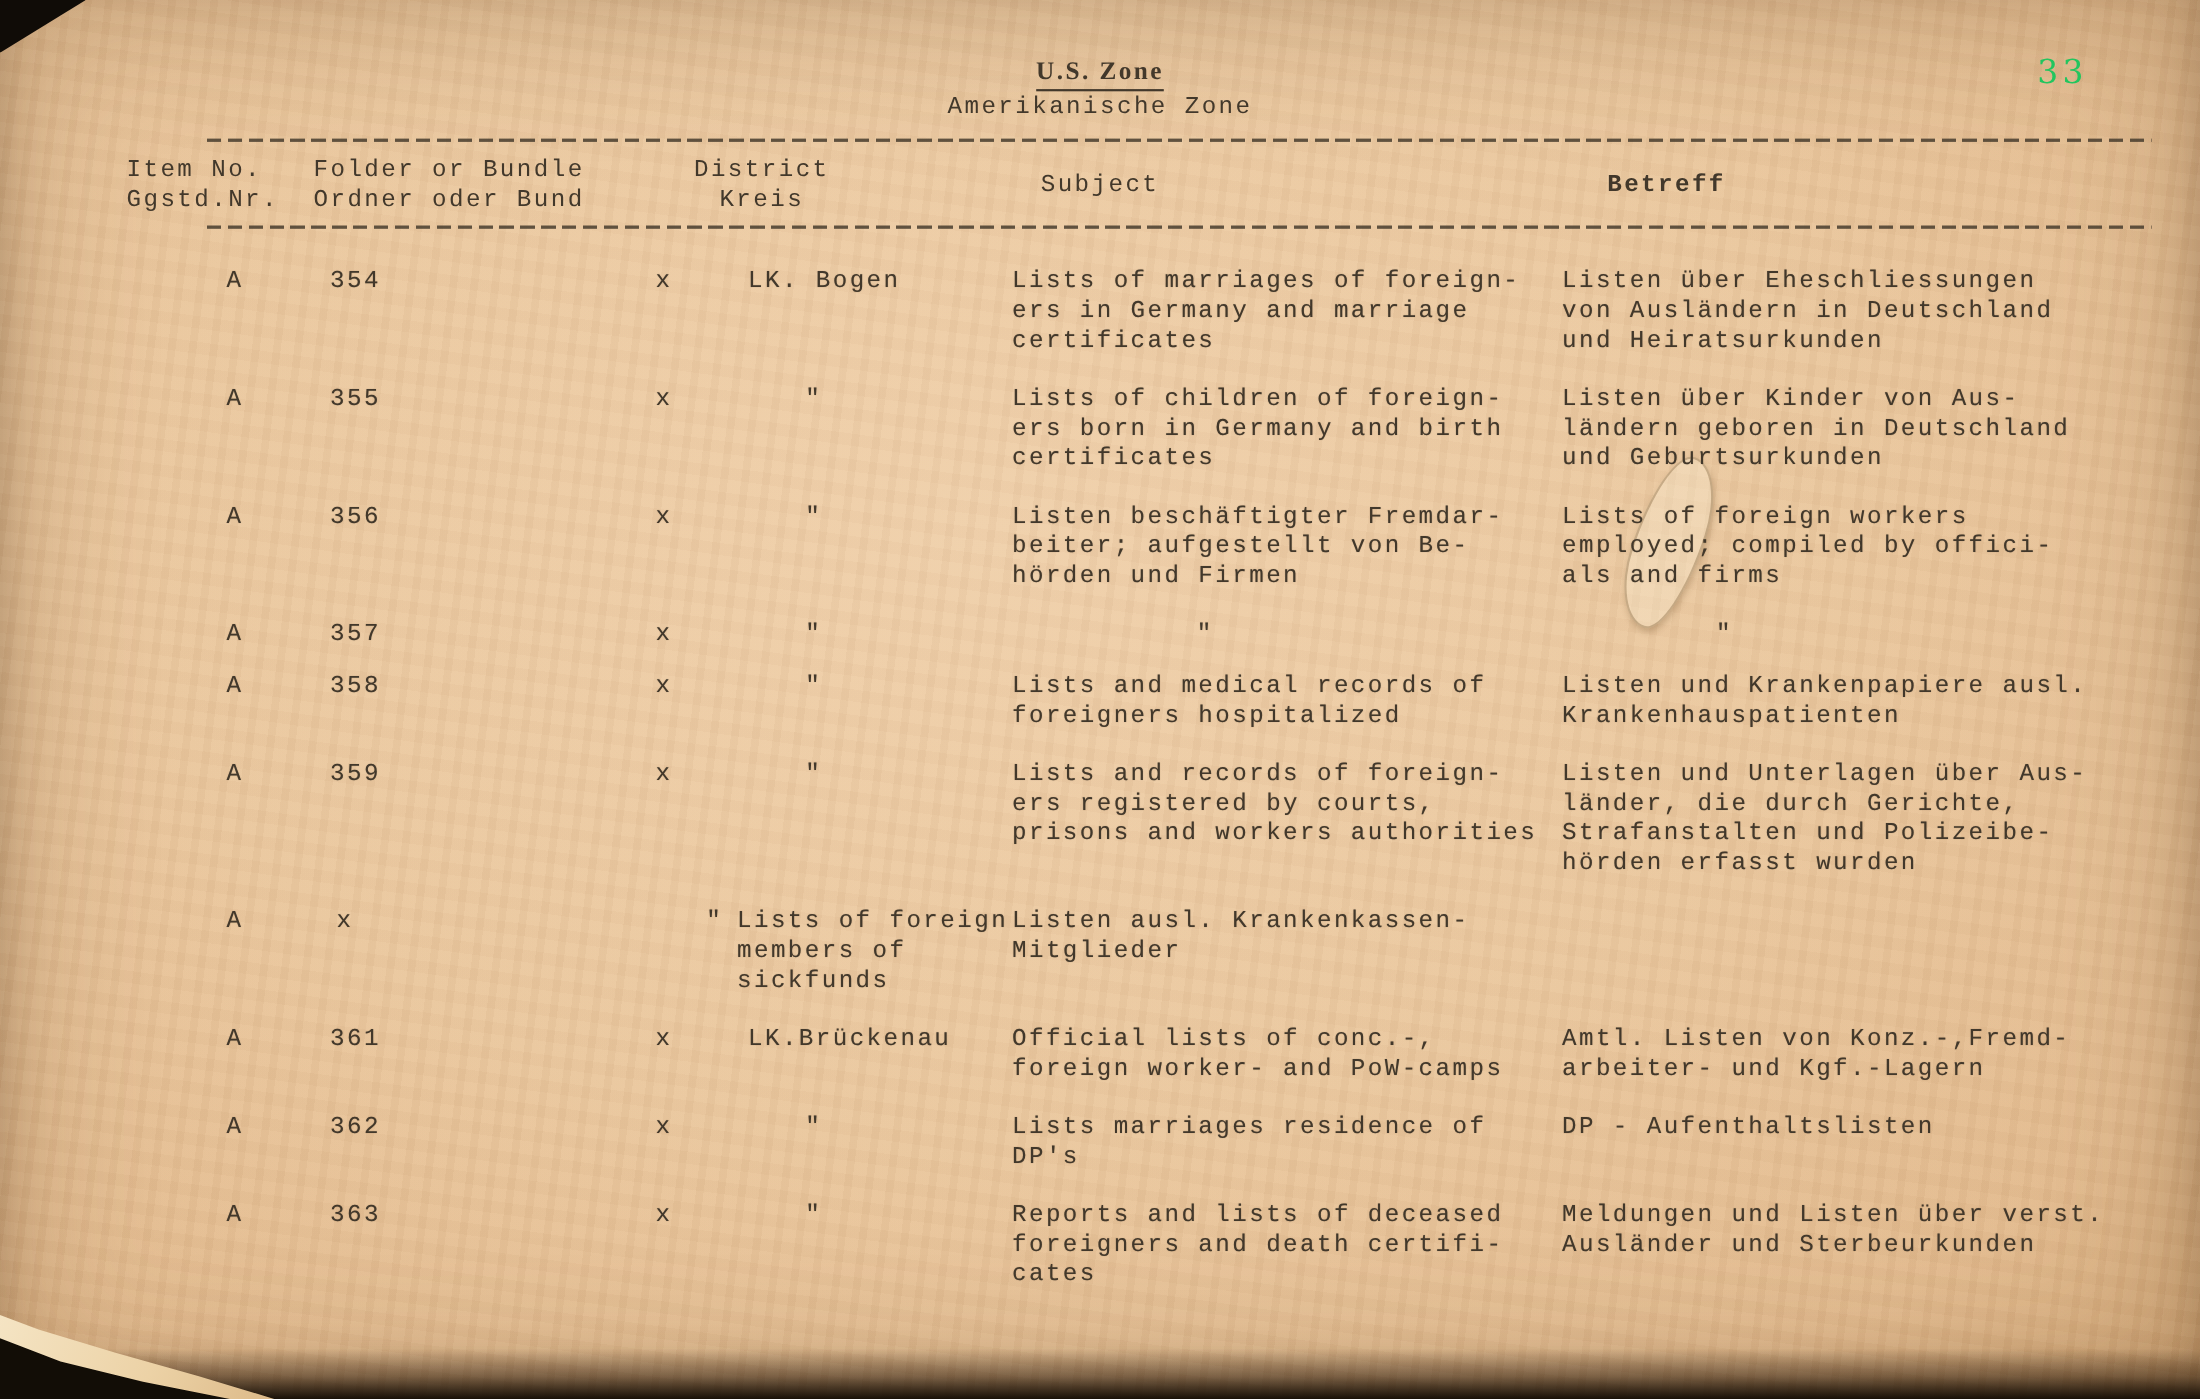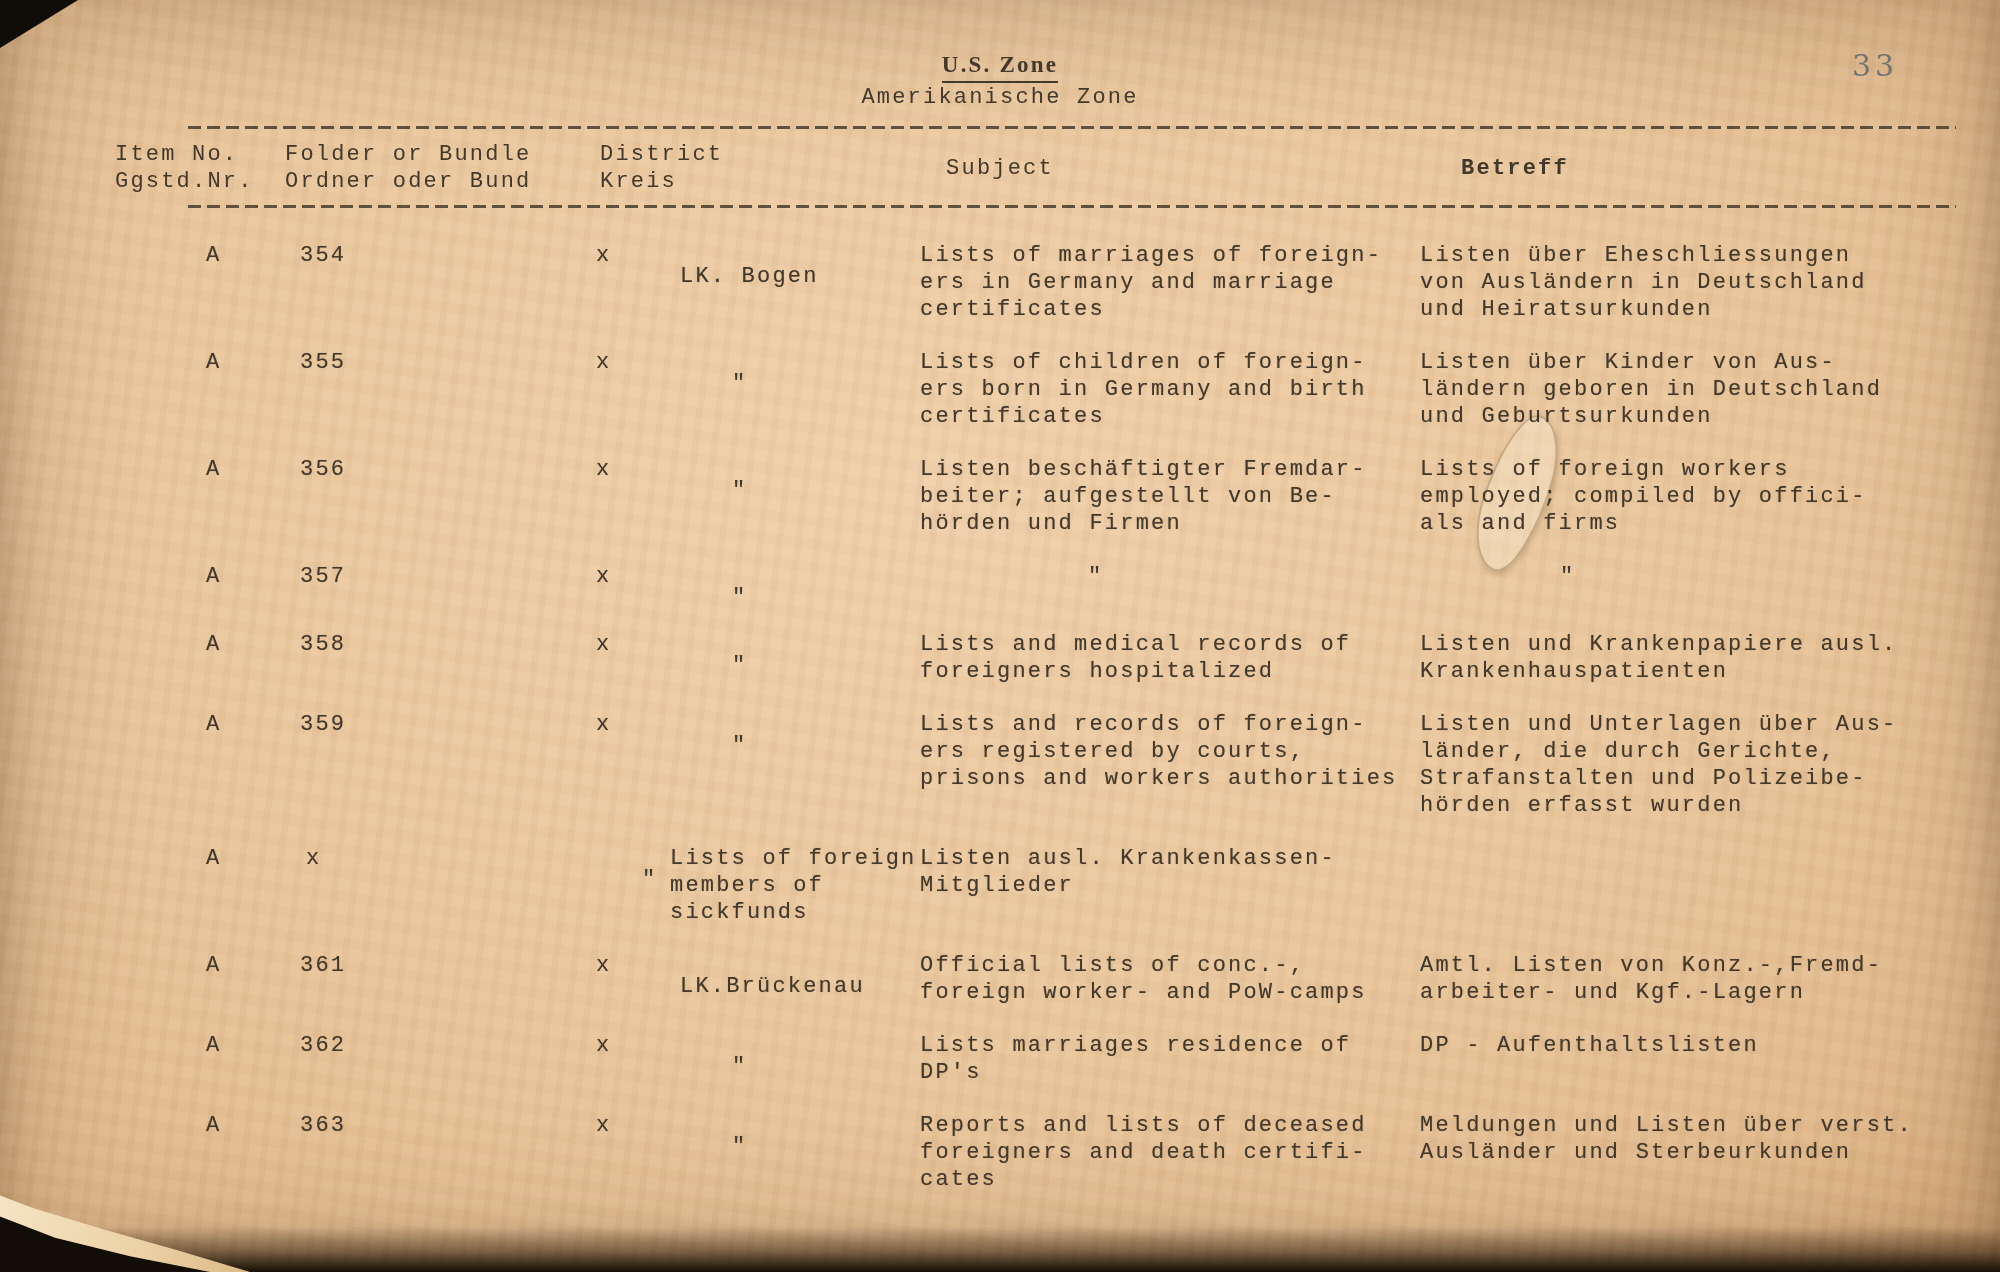--- a/index.html
+++ b/index.html
@@ -56,55 +56,55 @@
   .title{
     display:inline-block;
     font-size:23px;letter-spacing:2.2px;font-weight:bold;
     border-bottom:2px solid #42382b;
     padding-bottom:1px;
     font-family:Liberation Serif, serif;
   }
   .subtitle{ font-size:22px;letter-spacing:2.2px; }
   .pagenum{
     position:absolute;top:48px;left:1852px;
-    font-size:30px;letter-spacing:4px;color:#737373;
+    font-size:30px;letter-spacing:4px;color:#22c55e;
     font-family:"DejaVu Serif","Liberation Serif",serif;
   }
   .dashline{
     height:3px;margin-left:188px;width:1768px;
     background:repeating-linear-gradient(90deg,#473c2d 0 13px,transparent 13px 19px);
     opacity:.85;
   }
   .dash1{margin-top:13px;}
   .dash2{margin-top:10px;}
   .hdr{
     display:grid;
     grid-template-columns:170px 290px 210px 430px 600px;
     padding-left:115px;
     margin-top:12px;
     font-size:22px;letter-spacing:2.2px;line-height:27px;
   }
   .hdr .two{white-space:pre-line;}
   .hdr .mid{display:flex;align-items:center;}
-  .hdr .c-district{padding-left:25px;}
+  .hdr .c-district{padding-left:25px;text-align:center;}
   .hdr .c-subject{justify-content:center;}
   .hdr .c-betreff{justify-content:center;font-weight:bold;}
   .rows{margin-top:34px;}
   .row{
     display:grid;
     grid-template-columns:90px 290px 90px 250px 500px 560px;
     padding-left:200px;
     margin-bottom:26px;
     font-size:22px;letter-spacing:2.2px;line-height:27px;
   }
   .row .cell{white-space:pre-line;text-shadow:0 0 1px rgba(60,45,28,.35);}
   .c-letter{padding-left:6px;}
   .c-number{padding-left:10px;}
   .c-mark{padding-left:16px;}
-  .c-dist{padding-left:10px;margin-top:21px;}
+  .c-dist{padding-left:10px;}
   .c-dist.ditto{padding-left:62px;}
   .c-subj.ditto{padding-left:168px;}
   .c-betr.ditto{padding-left:140px;}
   .gap-lg{margin-top:24px;}
   .gap-sm{margin-bottom:20px;}
 </style>
 </head>
 <body>
 
 <div class="stage">

